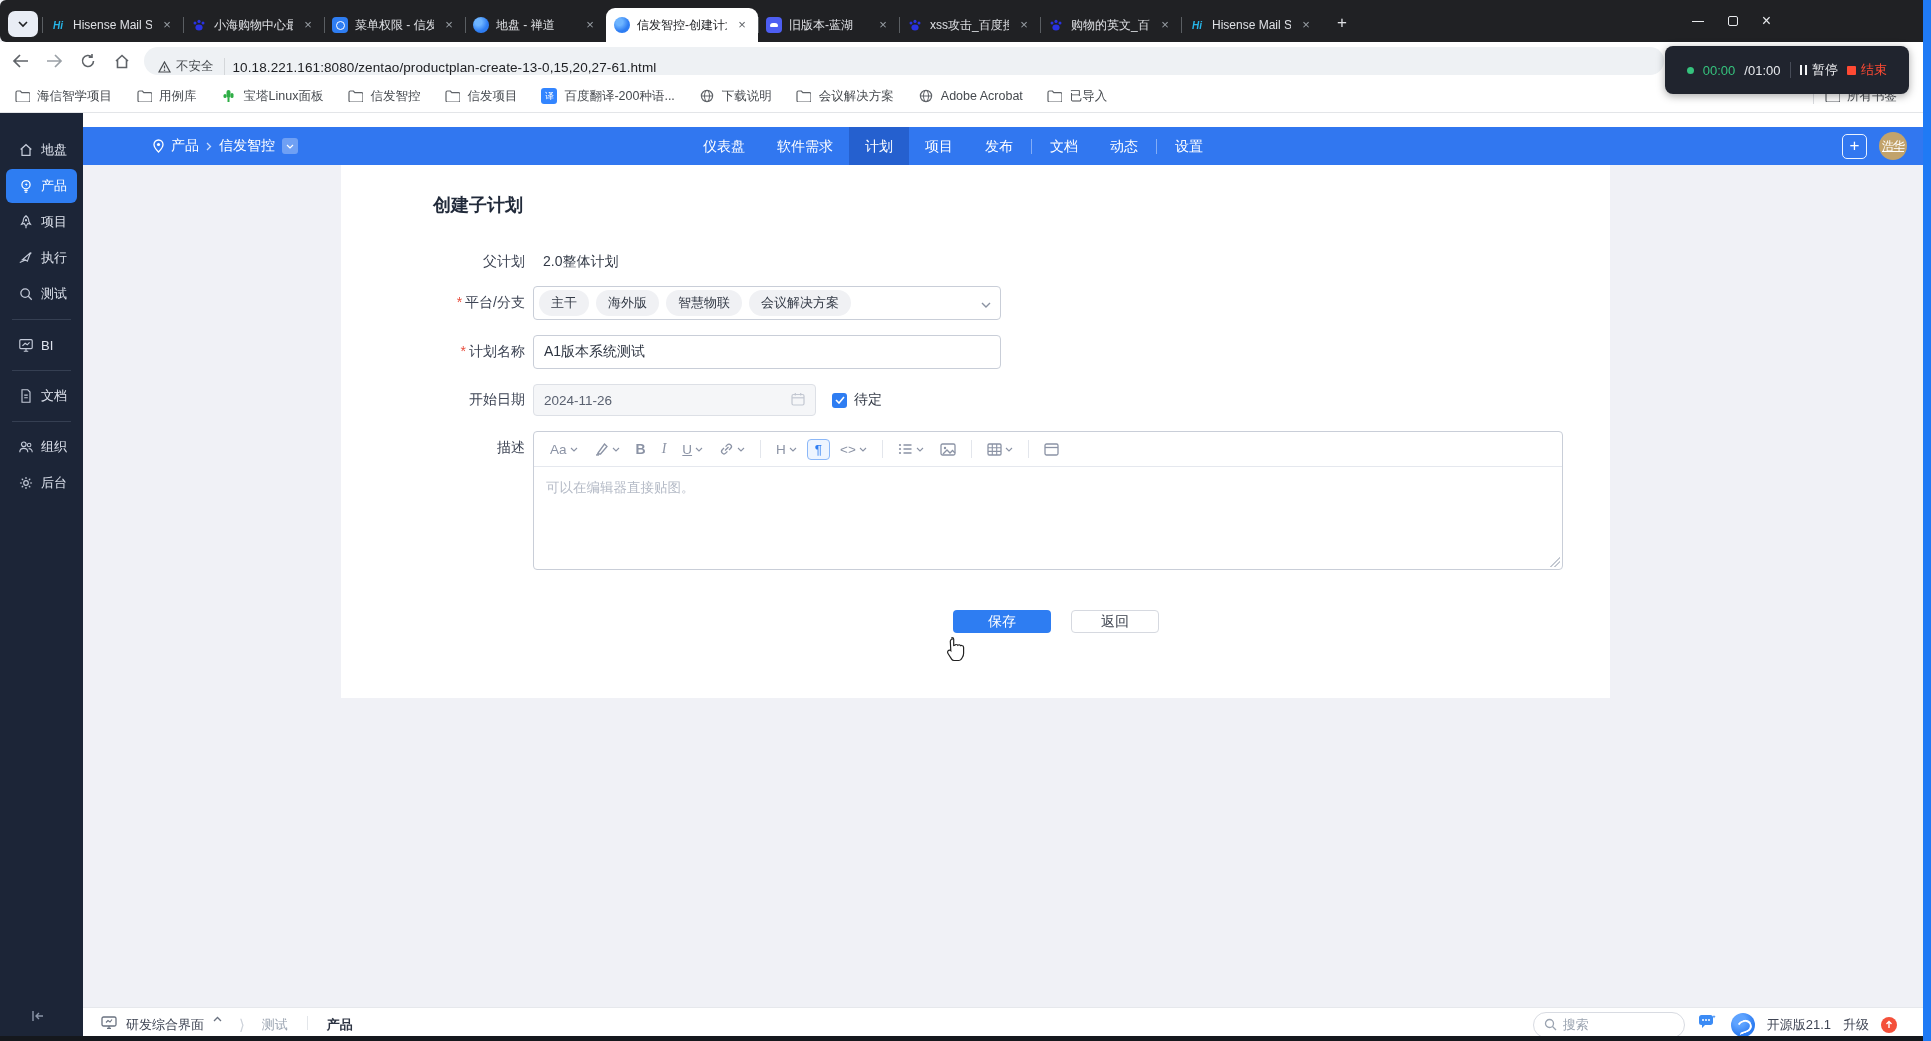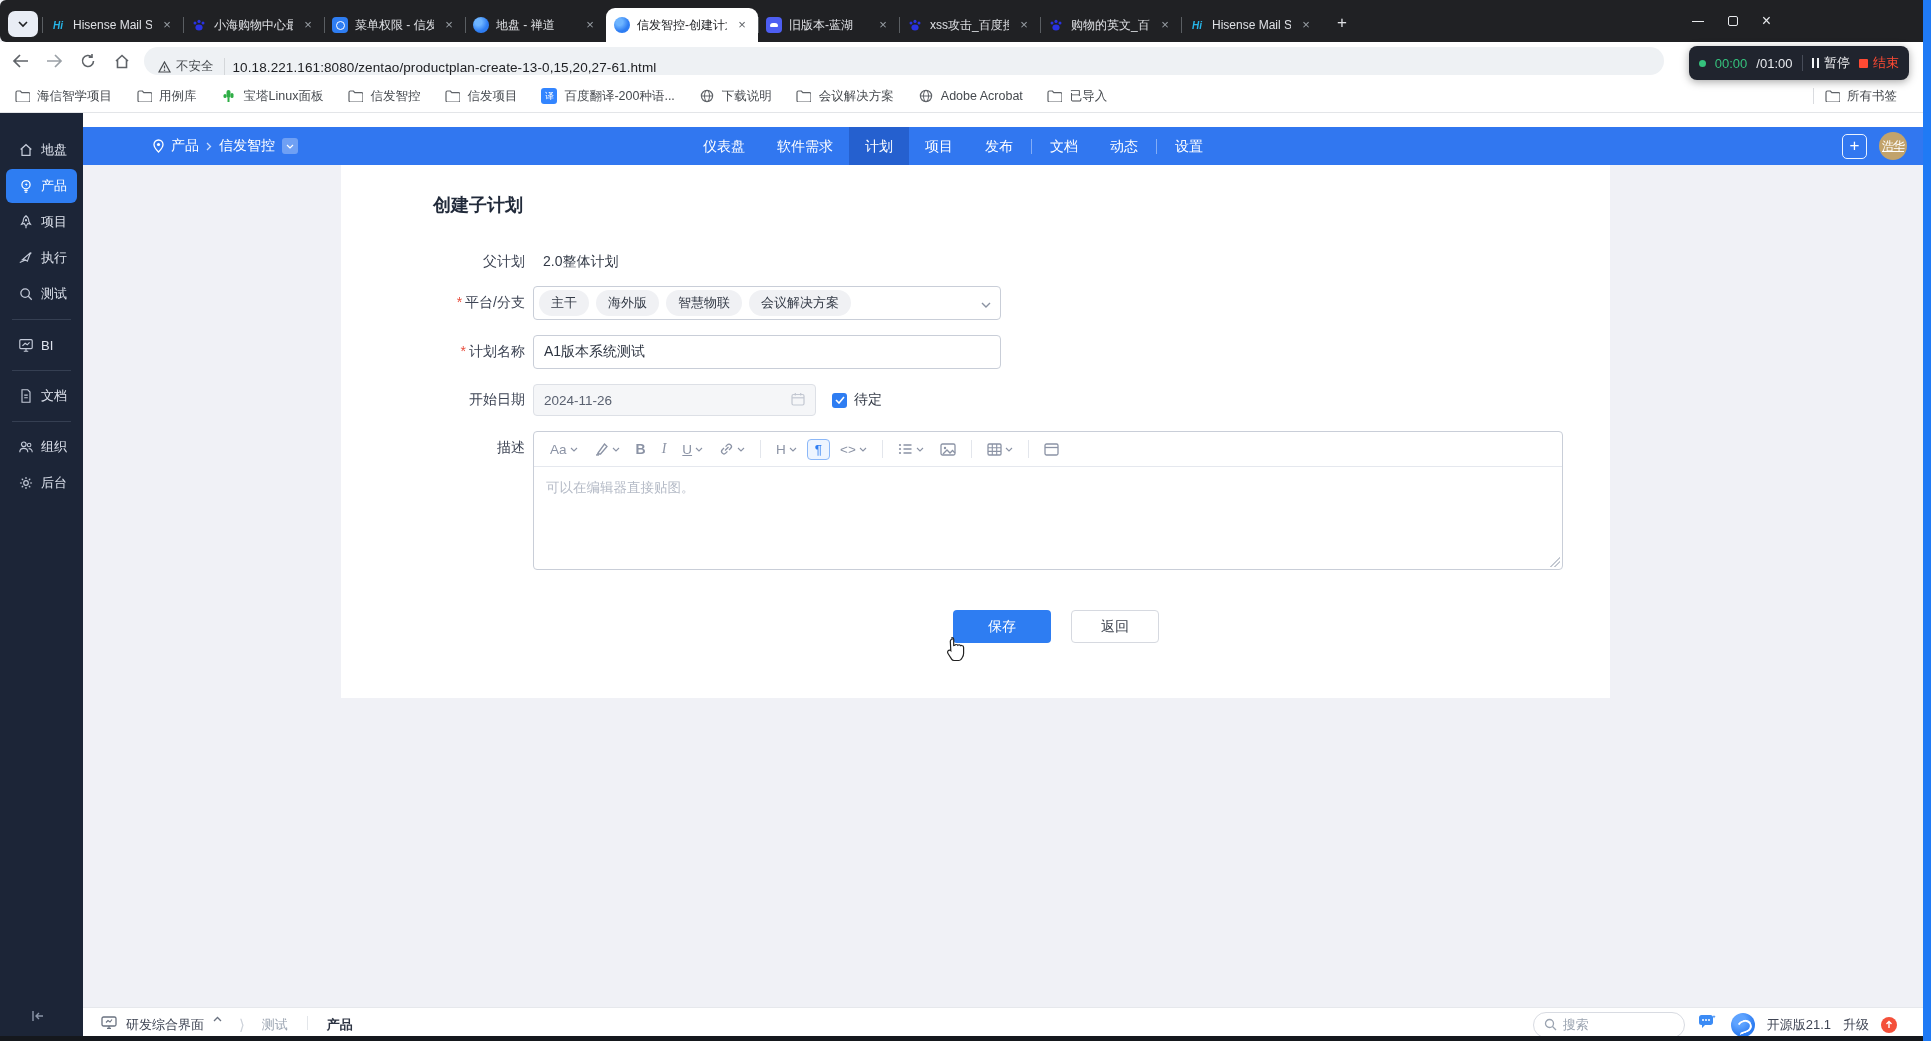--- a/index.html
+++ b/index.html
@@ -30,21 +30,21 @@
   .win-close { color:#e8eaed; font-size:16px; line-height:10px; }
 
   
   .urlrow { position:absolute; left:0; top:42px; width:1931px; height:38px; background:#ffffff; display:flex; align-items:center; }
   .nav-ico { width:28px; height:28px; display:flex; align-items:center; justify-content:center; color:#5f6368; margin-left:6px; flex:none; }
   .urlpill { height:28px; width:1520px; margin-left:8px; background:#eef1f4; border-radius:14px; display:flex; align-items:flex-end; padding:0 14px; gap:8px; }
   .sec-chip { display:flex; align-items:center; gap:5px; color:#474b4f; font-size:12.5px; padding-right:10px; border-right:1px solid #d4d7da; }
   .url-text { color:#202124; font-size:13.5px; letter-spacing:.1px; }
 
   
-  .recorder { position:absolute; right:22px; top:46px; height:34px; background:#20242e; border-radius:8px; display:flex; align-items:center; gap:9px; padding:0 10px; box-shadow:0 2px 8px rgba(0,0,0,.35); z-index:40; }
+  .recorder { position:absolute; right:22px; top:46px; height:48px; background:#20242e; border-radius:8px; display:flex; align-items:center; gap:9px; padding:0 22px; box-shadow:0 2px 8px rgba(0,0,0,.35); z-index:40; }
   .rec-dot { width:7px; height:7px; border-radius:50%; background:#35c27d; }
   .rec-time { color:#35c27d; font-size:13px; }
   .rec-total { color:#e8eaee; font-size:13px; }
   .rec-div { width:1px; height:16px; background:#474c58; }
   .rec-pause { display:flex; align-items:center; gap:5px; color:#f2f3f5; font-size:13px; }
   .pause-bars { display:flex; gap:2.5px; }
   .pause-bars i { display:block; width:2.5px; height:10px; background:#f2f3f5; }
   .rec-stop { display:flex; align-items:center; gap:5px; color:#ff4a33; font-size:13px; }
   .stop-sq { width:9px; height:9px; background:#ff4a33; border-radius:1px; }
 
@@ -112,21 +112,21 @@
   .tb b { font-weight:bold; font-size:14px; }
   .tb .it { font-style:italic; font-family:"Liberation Serif",serif; font-size:14px; }
   .tb .un { text-decoration:underline; }
   .tb.active { border:1px solid #8cb8f8; background:#eef5ff; color:#2e7df2; padding:2px 7px; }
   .tb-div { width:1px; height:18px; background:#e3e6ec; margin:0 5px; }
   .ed-body { height:102px; position:relative; padding:11px 12px; }
   .ed-ph { color:#b4bac6; font-size:13.5px; }
   .resize { position:absolute; right:2px; bottom:2px; width:10px; height:10px;
     background:linear-gradient(135deg, transparent 0 50%, #c4c9d2 50% 56%, transparent 56% 70%, #c4c9d2 70% 76%, transparent 76%); }
   .btnrow { margin-left:200px; width:1030px; display:flex; justify-content:center; gap:20px; margin-top:40px; }
-  .btn { height:33px; border-radius:4px; font-size:14px; display:flex; align-items:center; justify-content:center; font-family:inherit; }
+  .btn { height:23px; border-radius:4px; font-size:14px; display:flex; align-items:center; justify-content:center; font-family:inherit; }
   .btn-save { width:98px; background:#2e7df2; color:#fff; border:none; }
   .btn-back { width:88px; background:#fff; color:#3a404c; border:1px solid #d6d9e0; }
 
   
   .statusbar { height:34px; background:#ffffff; border-top:1px solid #e6e8ec; display:flex; align-items:center; padding:0 18px; position:relative; }
   .sb-left { display:flex; align-items:flex-start; gap:9px; color:#3f4554; font-size:13px; }
   .sb-chev-big { color:#cdd2da; font-size:15px; margin:0 8px; }
   .sb-test { color:#9aa3b0; }
   .sb-vdiv { width:1px; height:14px; background:#e3e6ea; margin:0 10px; }
   .sb-prod { font-weight:bold; color:#2c3342; }

